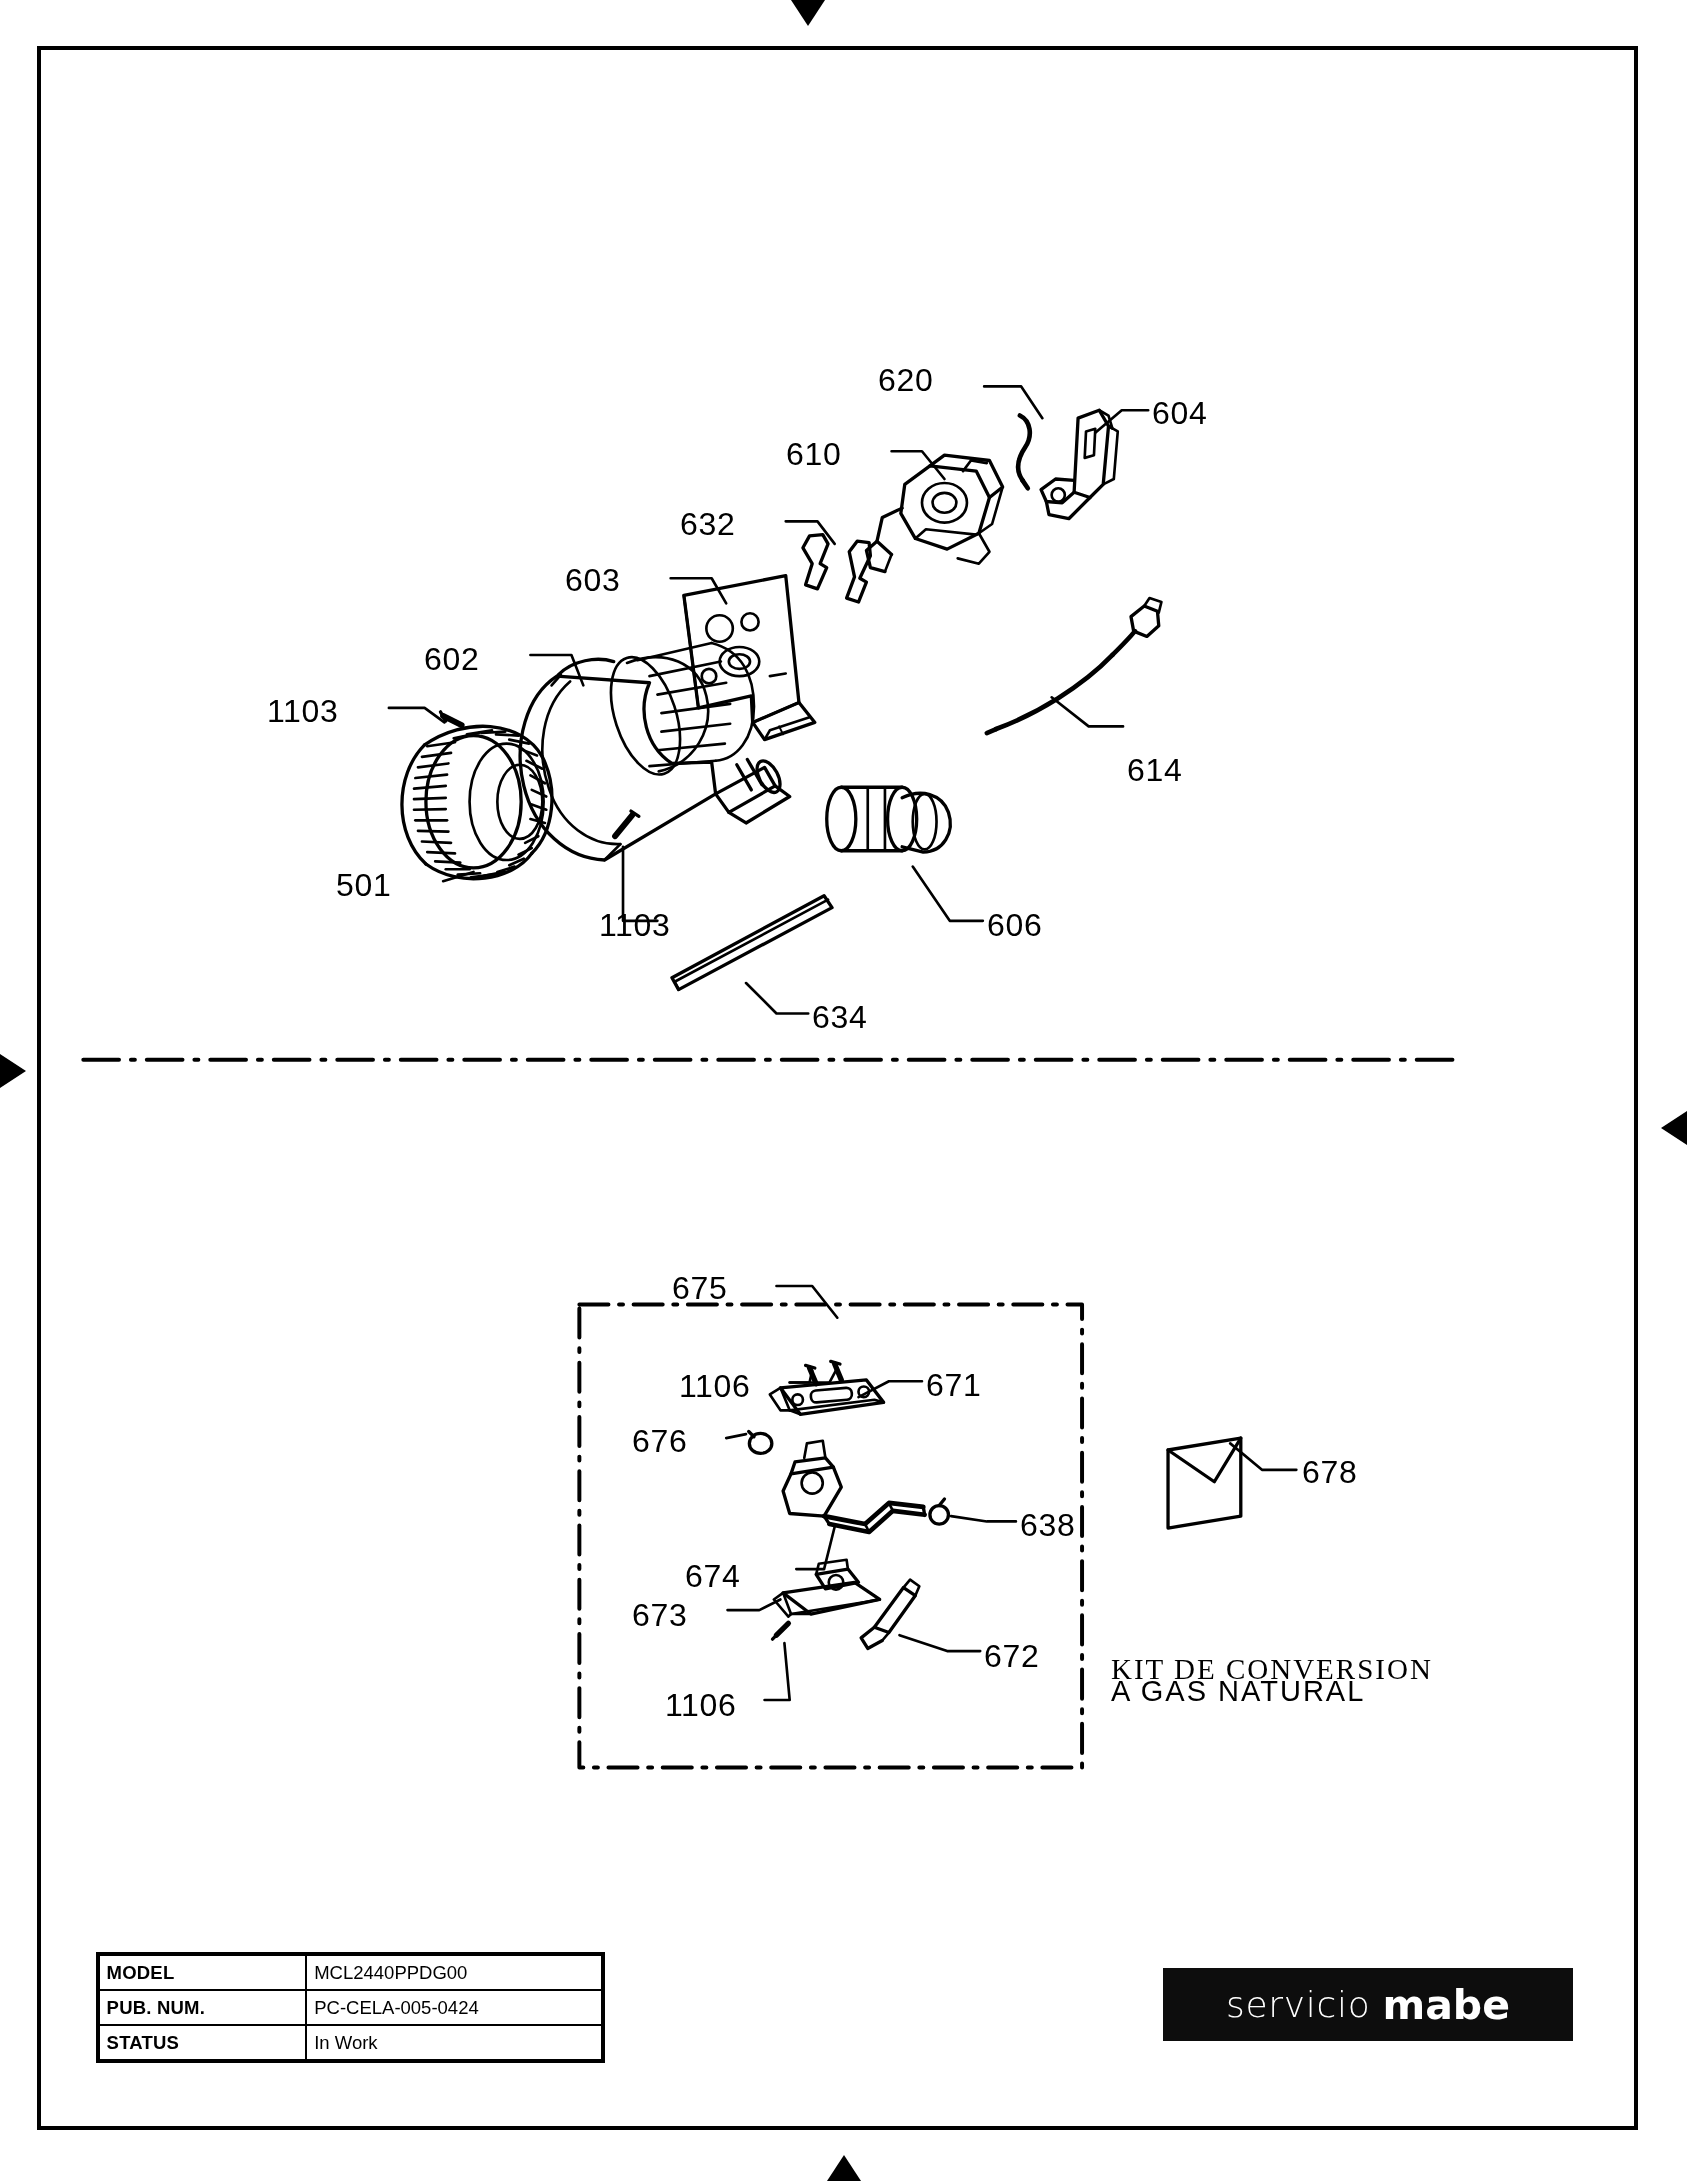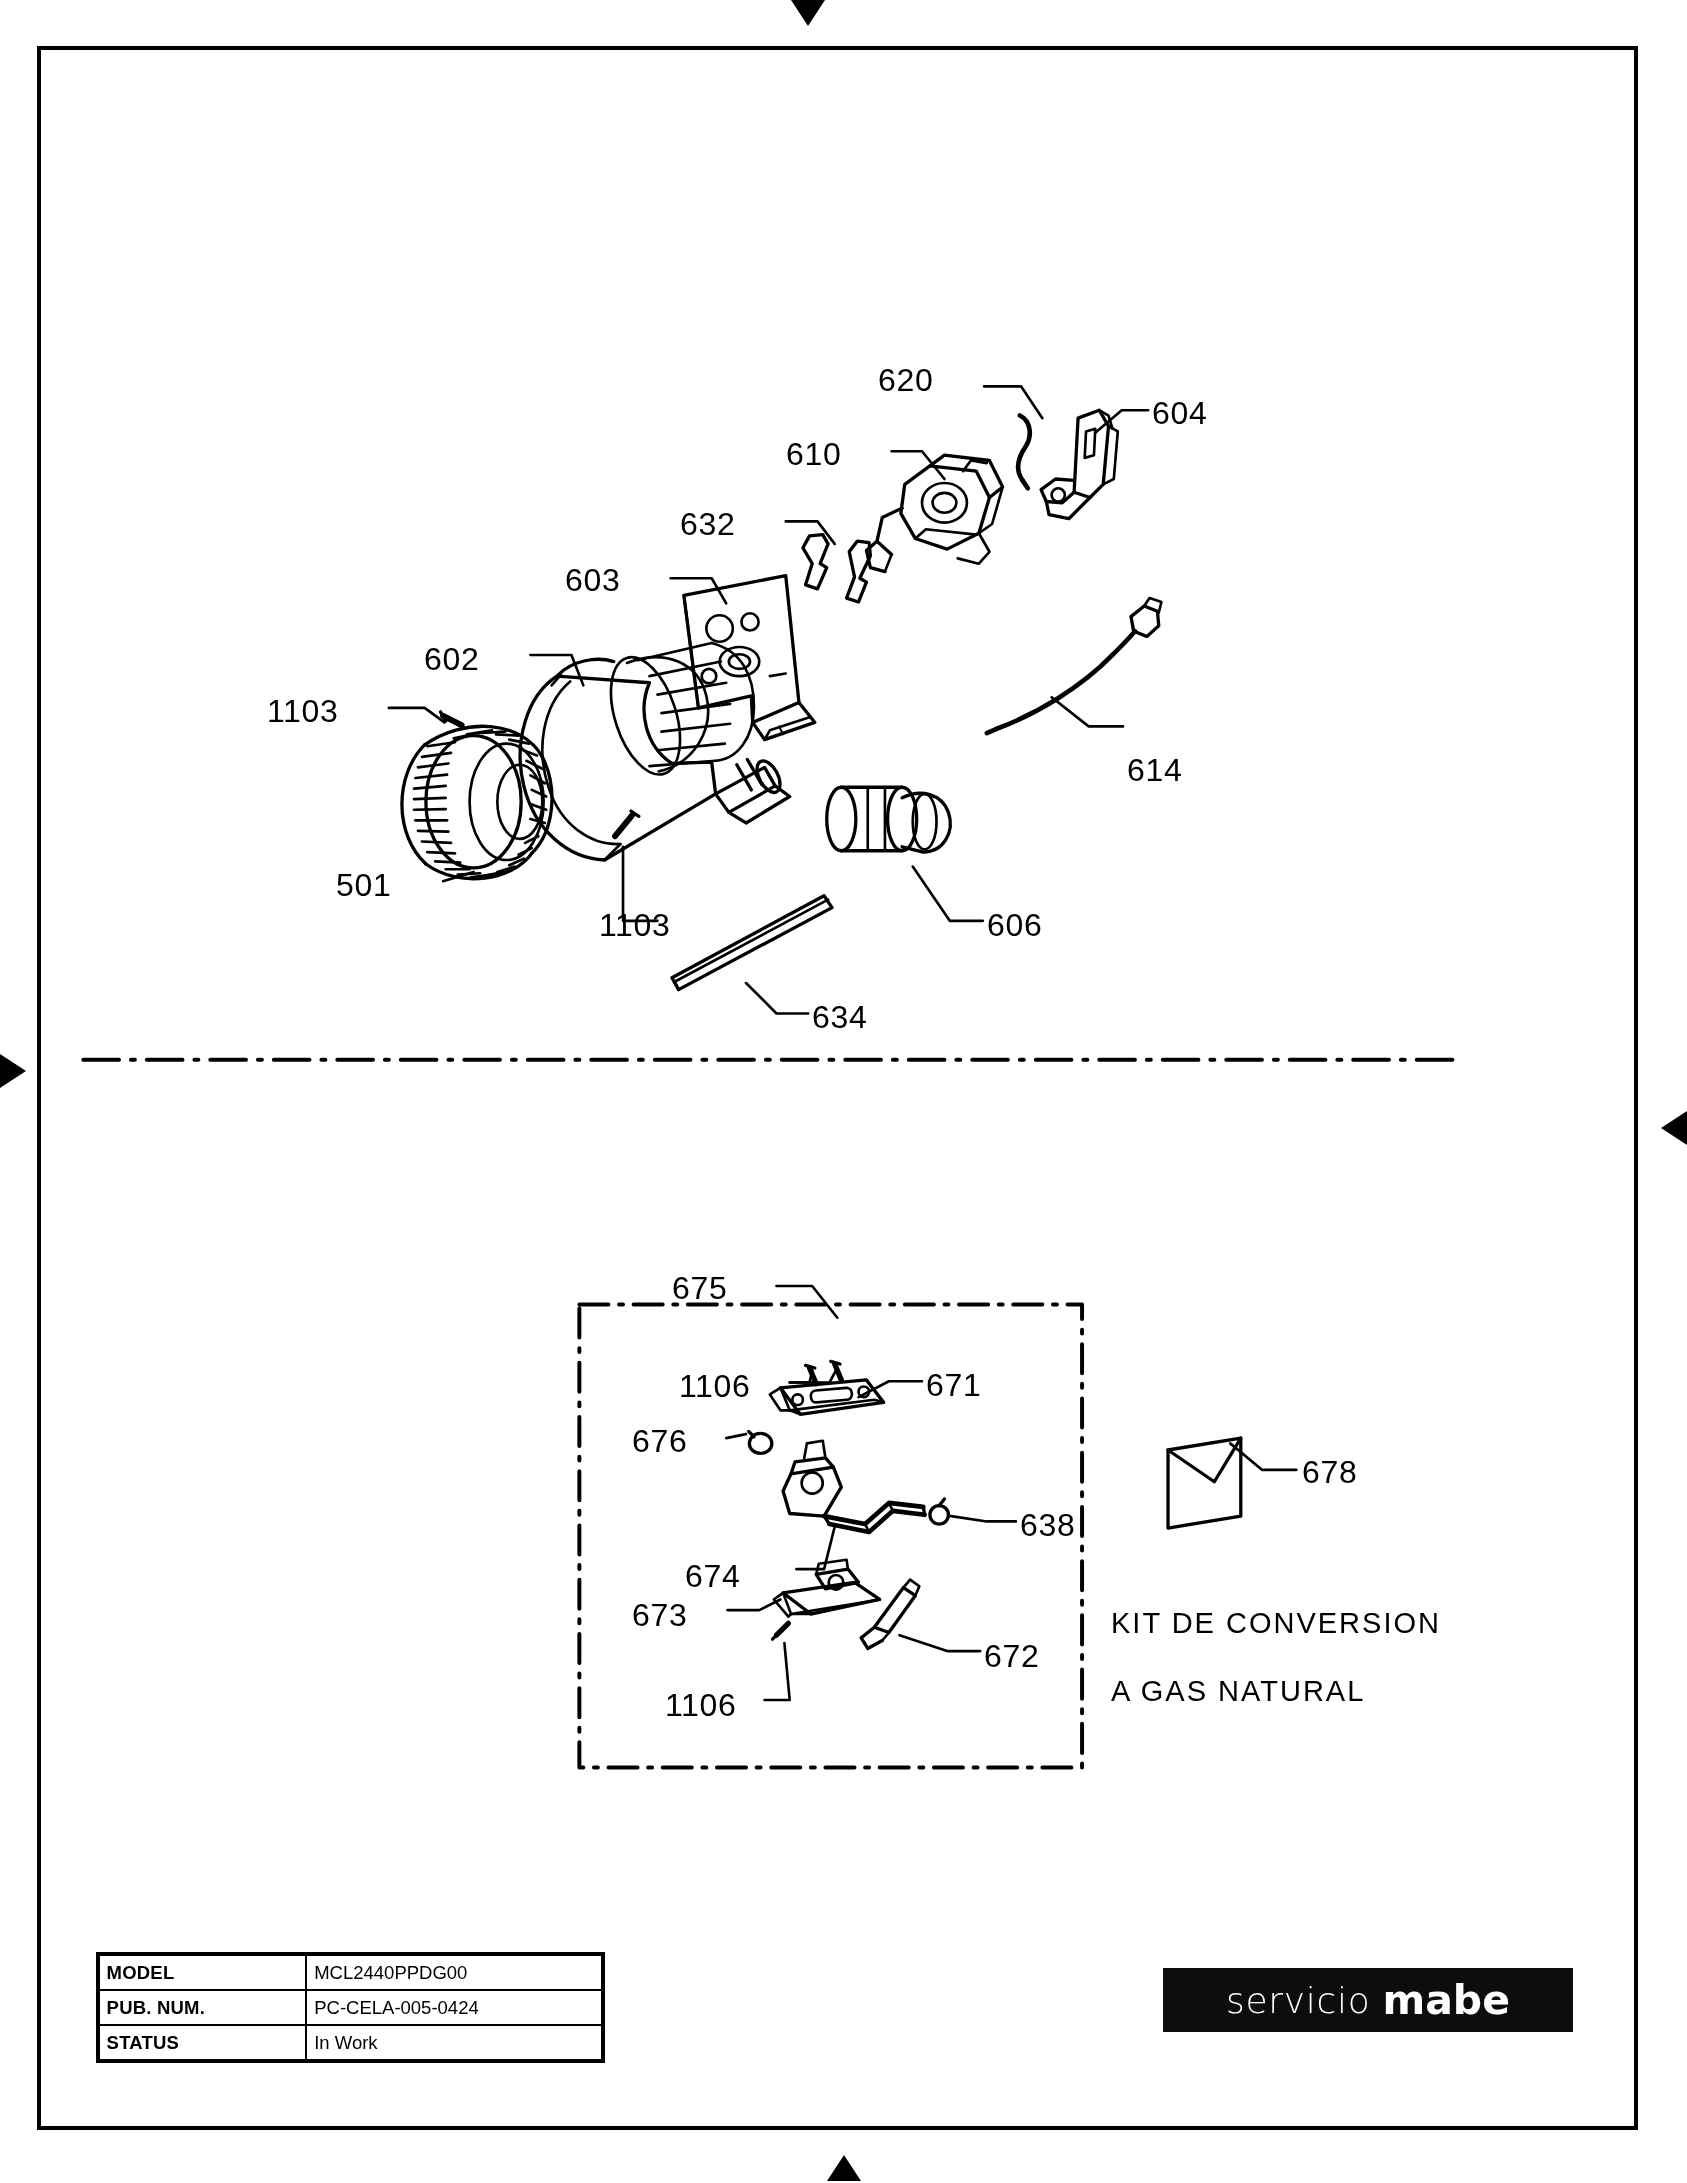--- a/index.html
+++ b/index.html
@@ -120,21 +120,21 @@
   .title-block td.v {
     font-weight: normal;
     padding-left: 7px;
   }
   
   .logo {
     position: absolute;
     left: 1163px;
     top: 1968px;
     width: 410px;
-    height: 64px;
+    height: 73px;
     background: #0d0d0d;
     display: flex;
     align-items: center;
     justify-content: center;
   }
   .logo .logo-servicio {
     color: #ffffff;
     font-size: 36px;
     letter-spacing: 0.7px;
     font-weight: 300;
@@ -446,21 +446,21 @@
     <div class="label" style="left:629px;  top:1307px;">1106</div>
     <div class="label" style="left:876px; top:1306px;">671</div>
     <div class="label" style="left:582px;  top:1362px;">676</div>
     <div class="label" style="left:1252px; top:1393px;">678</div>
     <div class="label" style="left:970px; top:1446px;">638</div>
     <div class="label" style="left:635px;  top:1497px;">674</div>
     <div class="label" style="left:582px;  top:1536px;">673</div>
     <div class="label" style="left:934px; top:1577px;">672</div>
     <div class="label" style="left:615px;  top:1626px;">1106</div>
 
-    <div class="kit-text" style="left:1061px; top:1544px;">KIT DE CONVERSION</div>
+    <div class="kit-text" style="left:1061px; top:1590px;font-family:Liberation Serif, serif;">KIT DE CONVERSION</div>
     <div class="kit-text" style="left:1061px; top:1612px;">A GAS NATURAL</div>
 
   </div>
 
   <div class="title-block">
     <table>
       <tbody>
         <tr>
           <td class="k">MODEL</td>
           <td class="v">MCL2440PPDG00</td>

